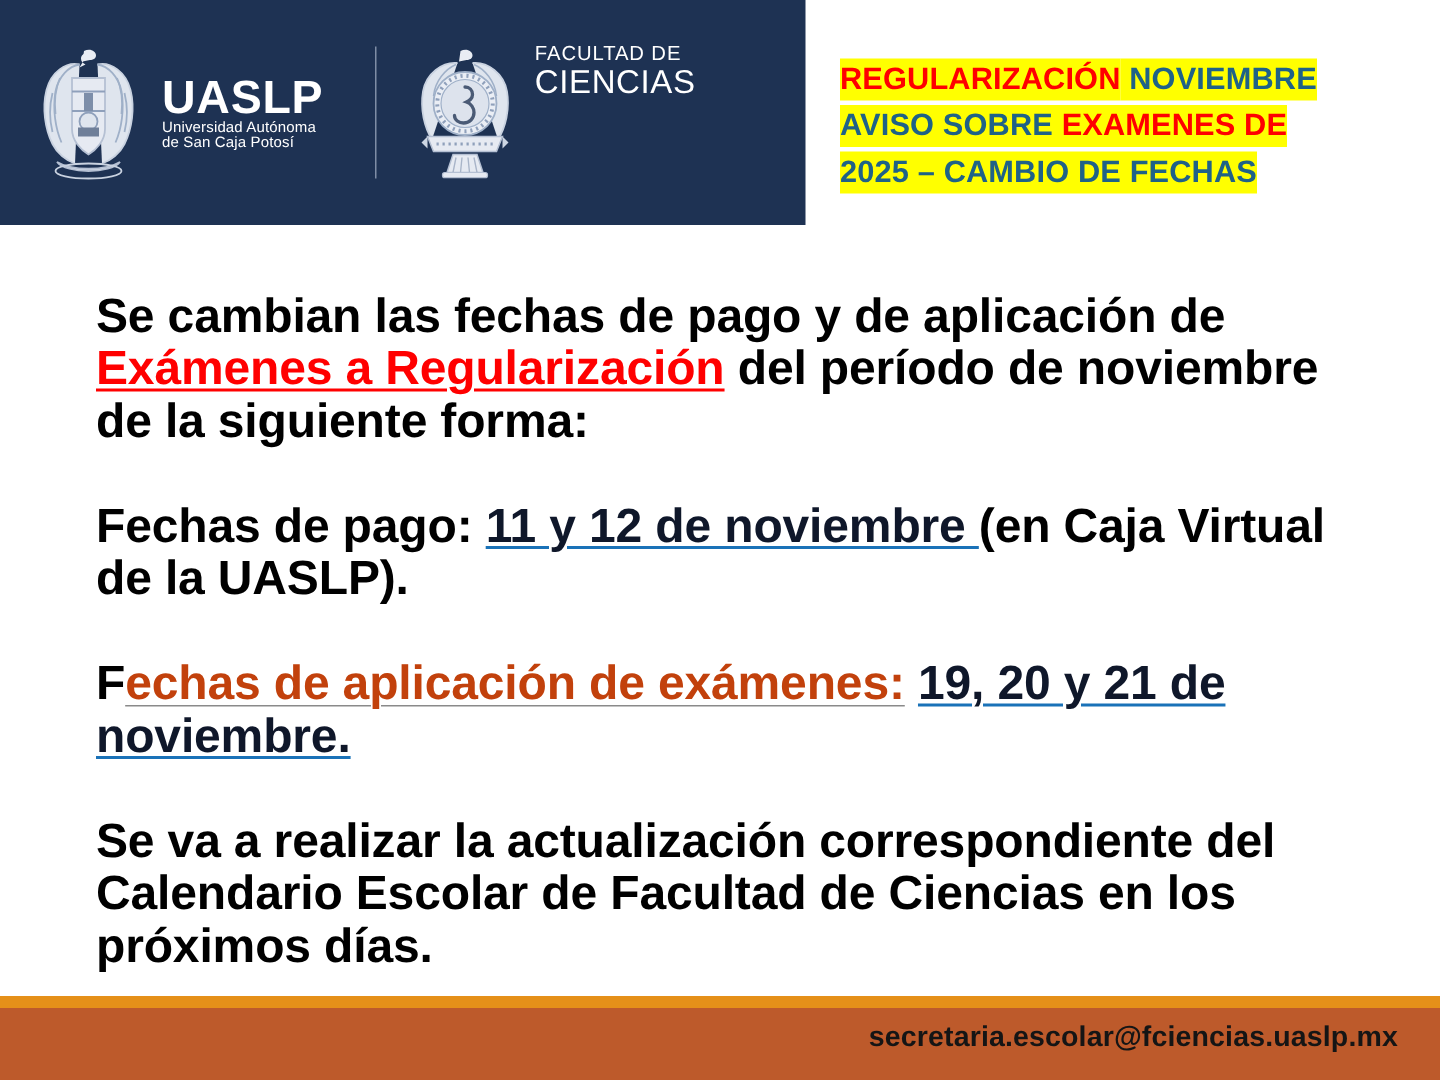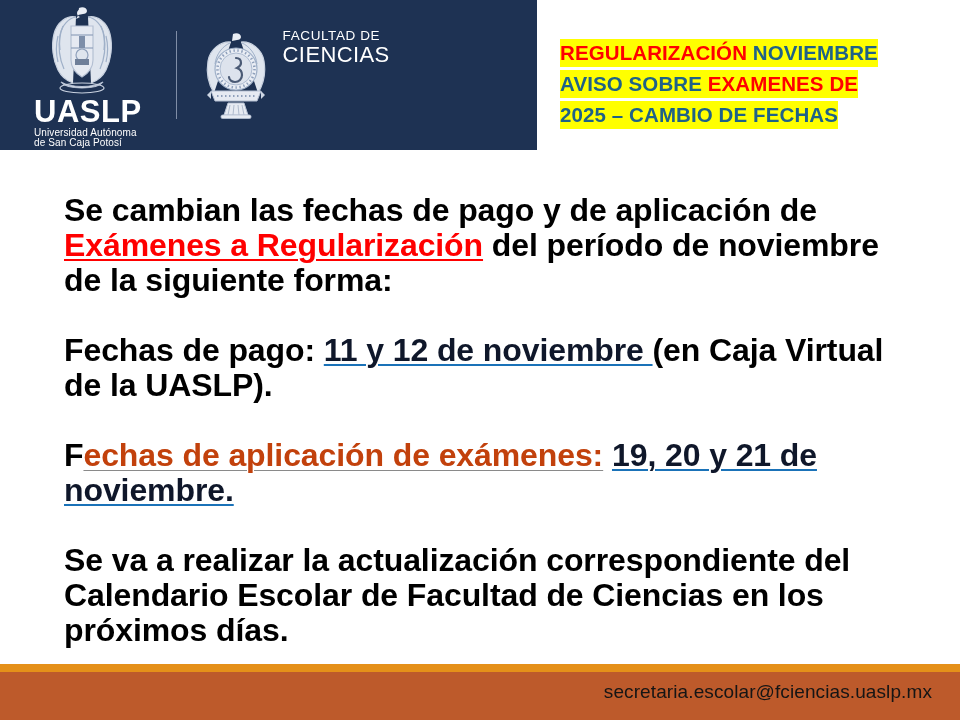--- a/index.html
+++ b/index.html
@@ -34,21 +34,20 @@
     top: 0;
     width: 537px;
     height: 150px;
     display: flex;
     align-items: center;
   }
   .uaslp-block {
     display: flex;
     align-items: center;
     margin-left: 22px;
-    flex-direction: column;
   }
   .crest {
     width: 74px;
     height: 94px;
     flex: 0 0 auto;
   }
   .uaslp-text {
     margin-left: 12px;
     color: #ffffff;
     line-height: 1.02;
@@ -174,21 +173,21 @@
     top: 672px;
     width: 960px;
     height: 48px;
     background: #bd5a2b;
   }
   .footer-email {
     position: absolute;
     right: 28px;
     top: 681px;
     font-size: 19px;
-    font-weight: normal;
+    font-weight: bold;
     color: #151515;
     letter-spacing: 0.1px;
   }
 </style>
 </head>
 <body>
 
 <div class="slide">
 
   <div class="header-band"></div>

